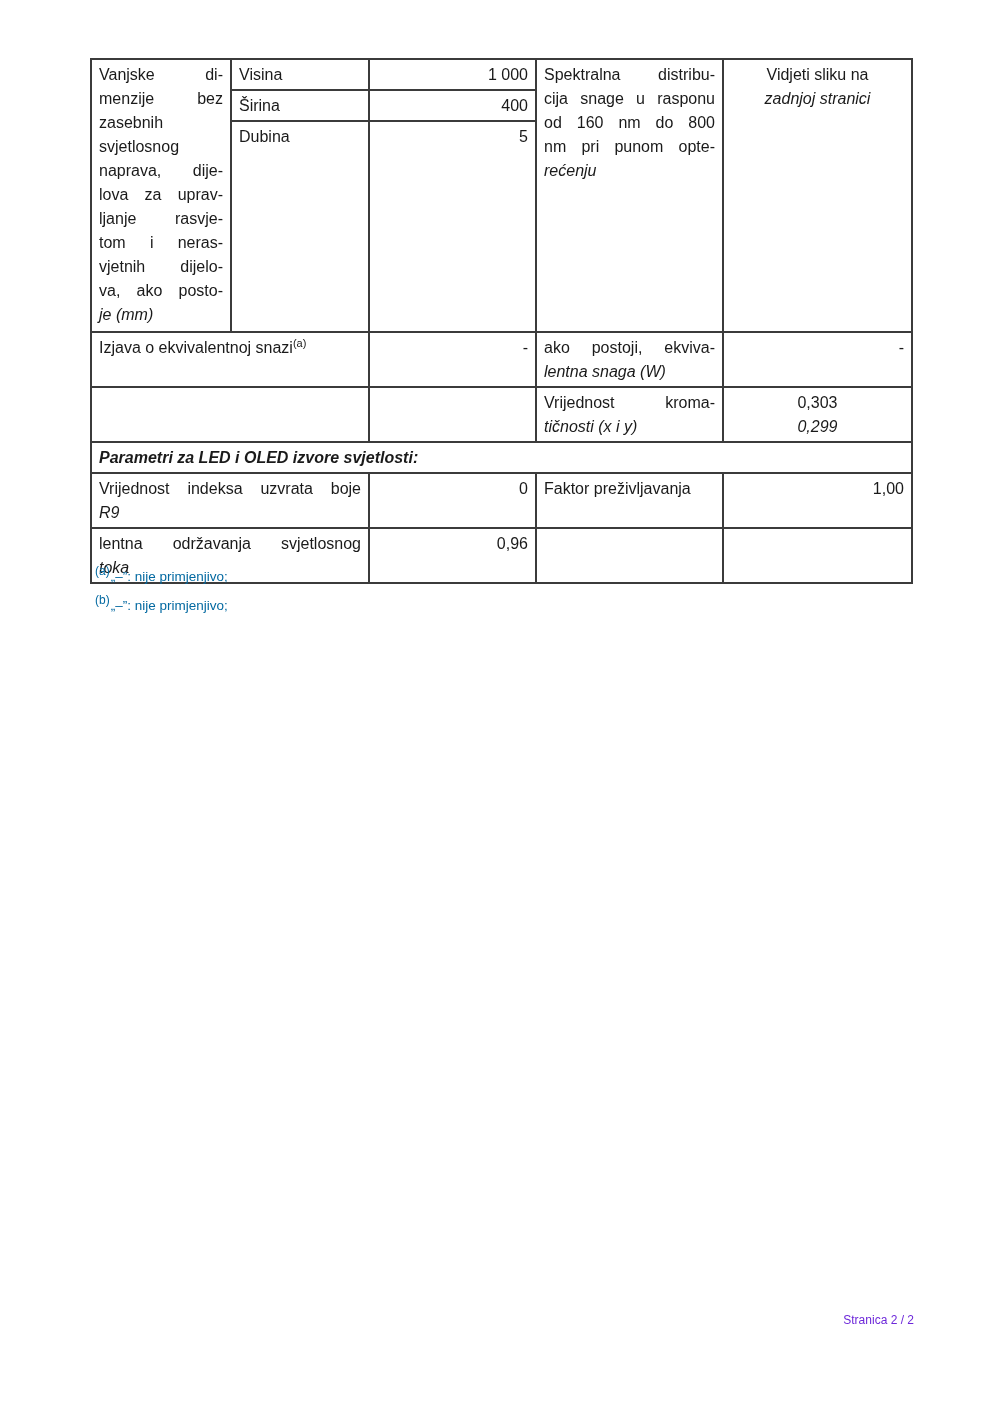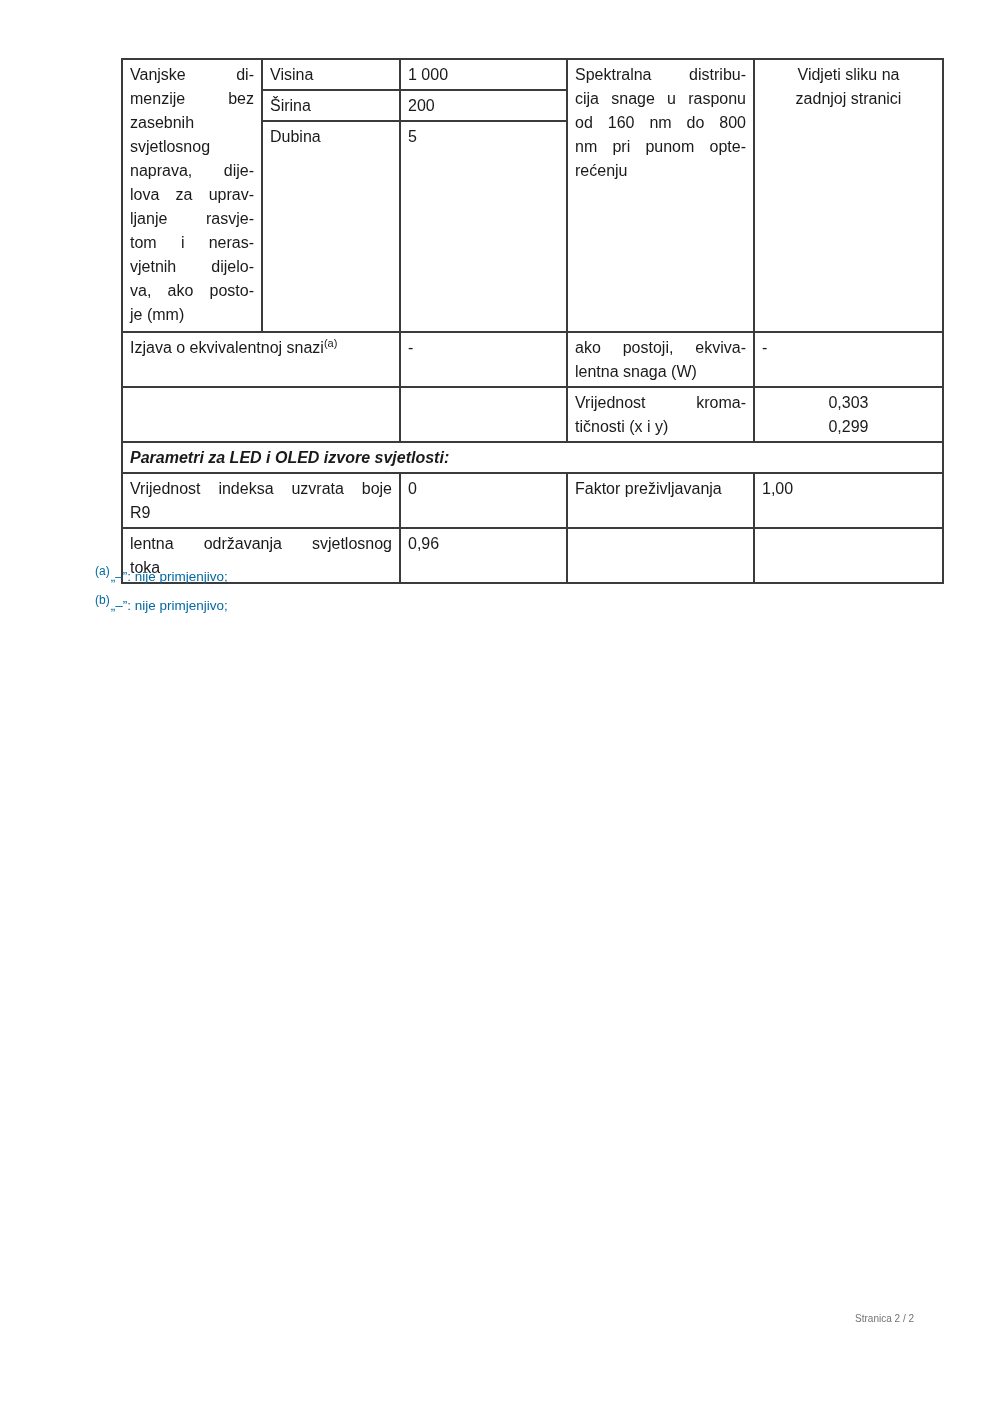--- a/index.html
+++ b/index.html
@@ -14,39 +14,39 @@
     font-family: "Liberation Sans", "DejaVu Sans", sans-serif;
     color: #1a1a1a;
   }
   .doc-table {
     position: absolute;
     left: 90px;
     top: 58px;
     width: 821px;
     border-collapse: collapse;
     table-layout: fixed;
-    margin-left: 31px;
   }
   .doc-table td {
     border: 2px solid #3b3b3b;
     vertical-align: top;
     padding: 3px 7px 2px 7px;
     font-size: 16px;
     line-height: 24px;
     overflow: hidden;
   }
   .val {
-    text-align: left;
+    text-align: right;
   }
   .jline {
     text-align: justify;
     text-align-last: justify;
   }
   .jlast {
     text-align-last: left;
+    font-style: italic;
   }
   .center-lines .jline,
   .center-lines .jlast {
     text-align: right;
     text-align-last: center;
   }
   .section-header {
     font-weight: bold;
     line-height: 20px;
     padding-top: 2px;
@@ -72,22 +72,22 @@
   .footnote sup {
     font-size: 12px;
     vertical-align: 6px;
     line-height: 0;
     margin-right: 1px;
   }
   .page-footer {
     position: absolute;
     right: 86px;
     top: 1313px;
-    font-size: 10px;
-    color: #737373;
+    font-size: 12px;
+    color: #6d28d9;
   }
 </style>
 </head>
 <body>
 
 <table class="doc-table">
   <colgroup>
     <col style="width:140px">
     <col style="width:138px">
     <col style="width:167px">
@@ -118,21 +118,21 @@
           <div class="jline">nm pri punom opte-</div>
           <div class="jline jlast">rećenju</div>
         </td>
     <td rowspan="3" class="center-lines">
           <div class="jline">Vidjeti sliku na</div>
           <div class="jline jlast">zadnjoj stranici</div>
         </td>
   </tr>
   <tr style="height:28px">
     <td>Širina</td>
-    <td class="val">200</td>
+    <td class="val">400</td>
   </tr>
   <tr style="height:211px">
     <td>Dubina</td>
     <td class="val">5</td>
   </tr>
   <tr style="height:53px">
     <td colspan="2"><span>Izjava o ekvivalentnoj snazi</span><span class="cell-sup">(a)</span></td>
     <td class="val">-</td>
     <td>
           <div class="jline">ako postoji, ekviva-</div>

